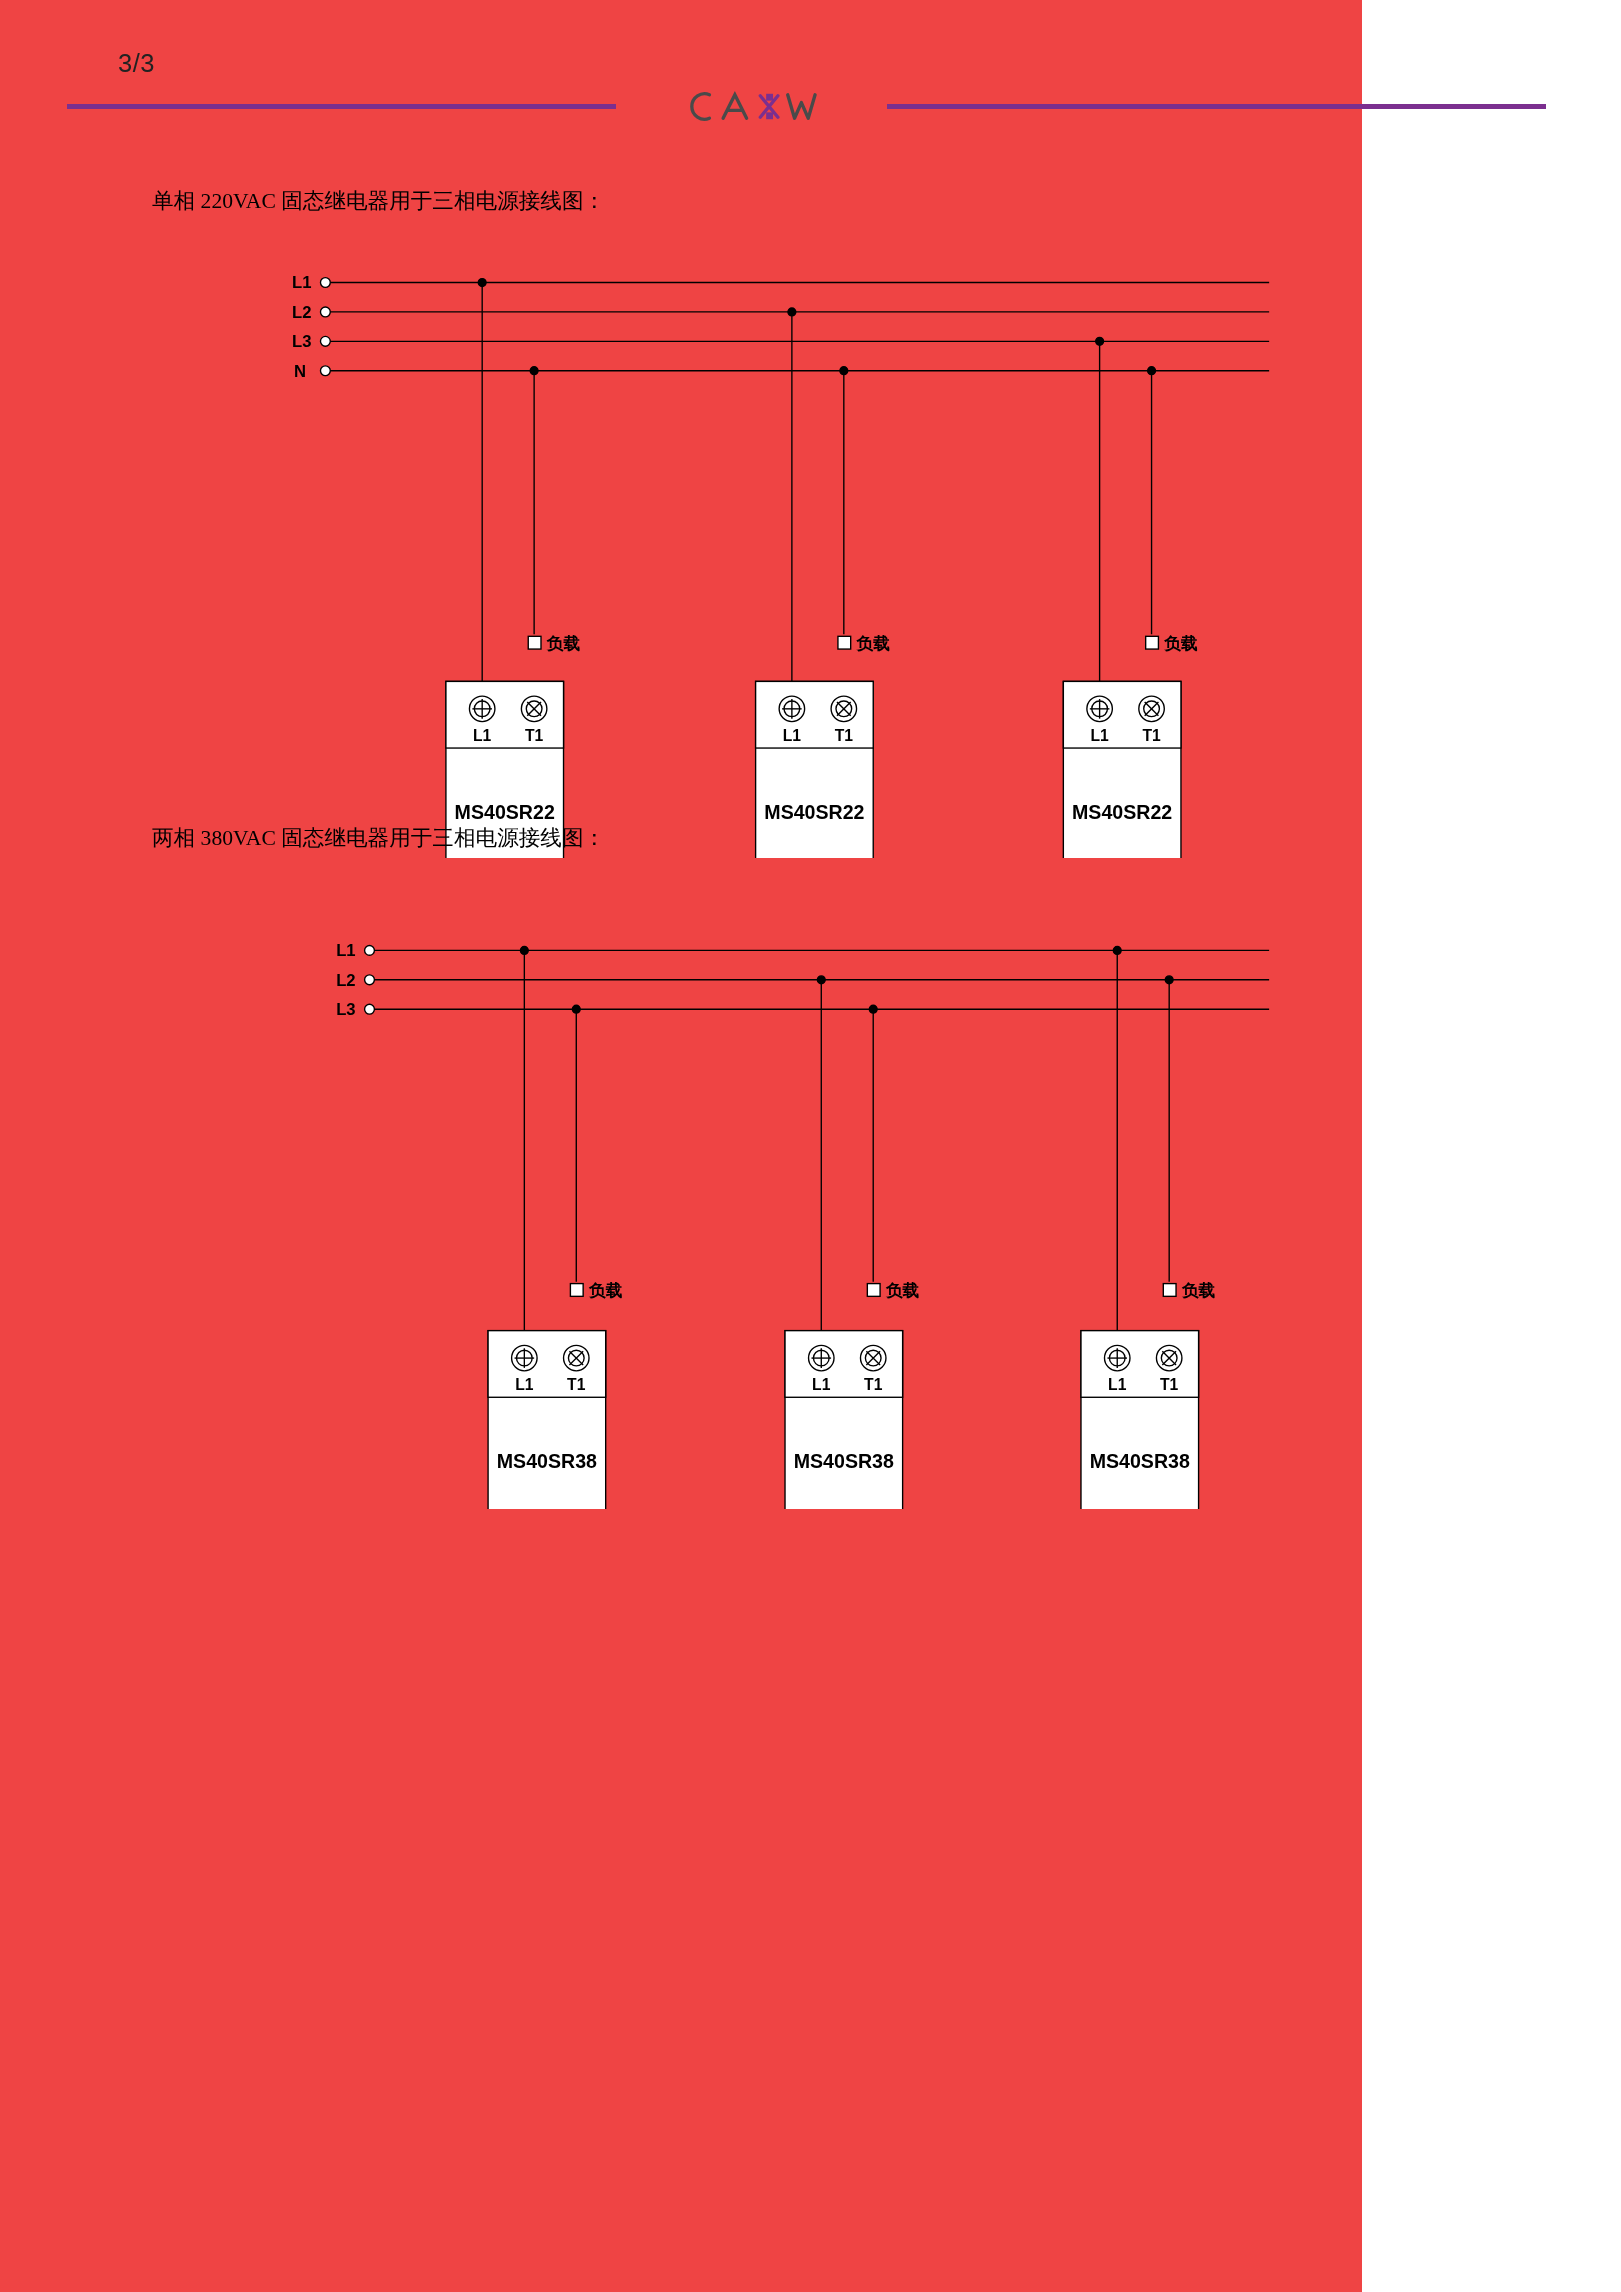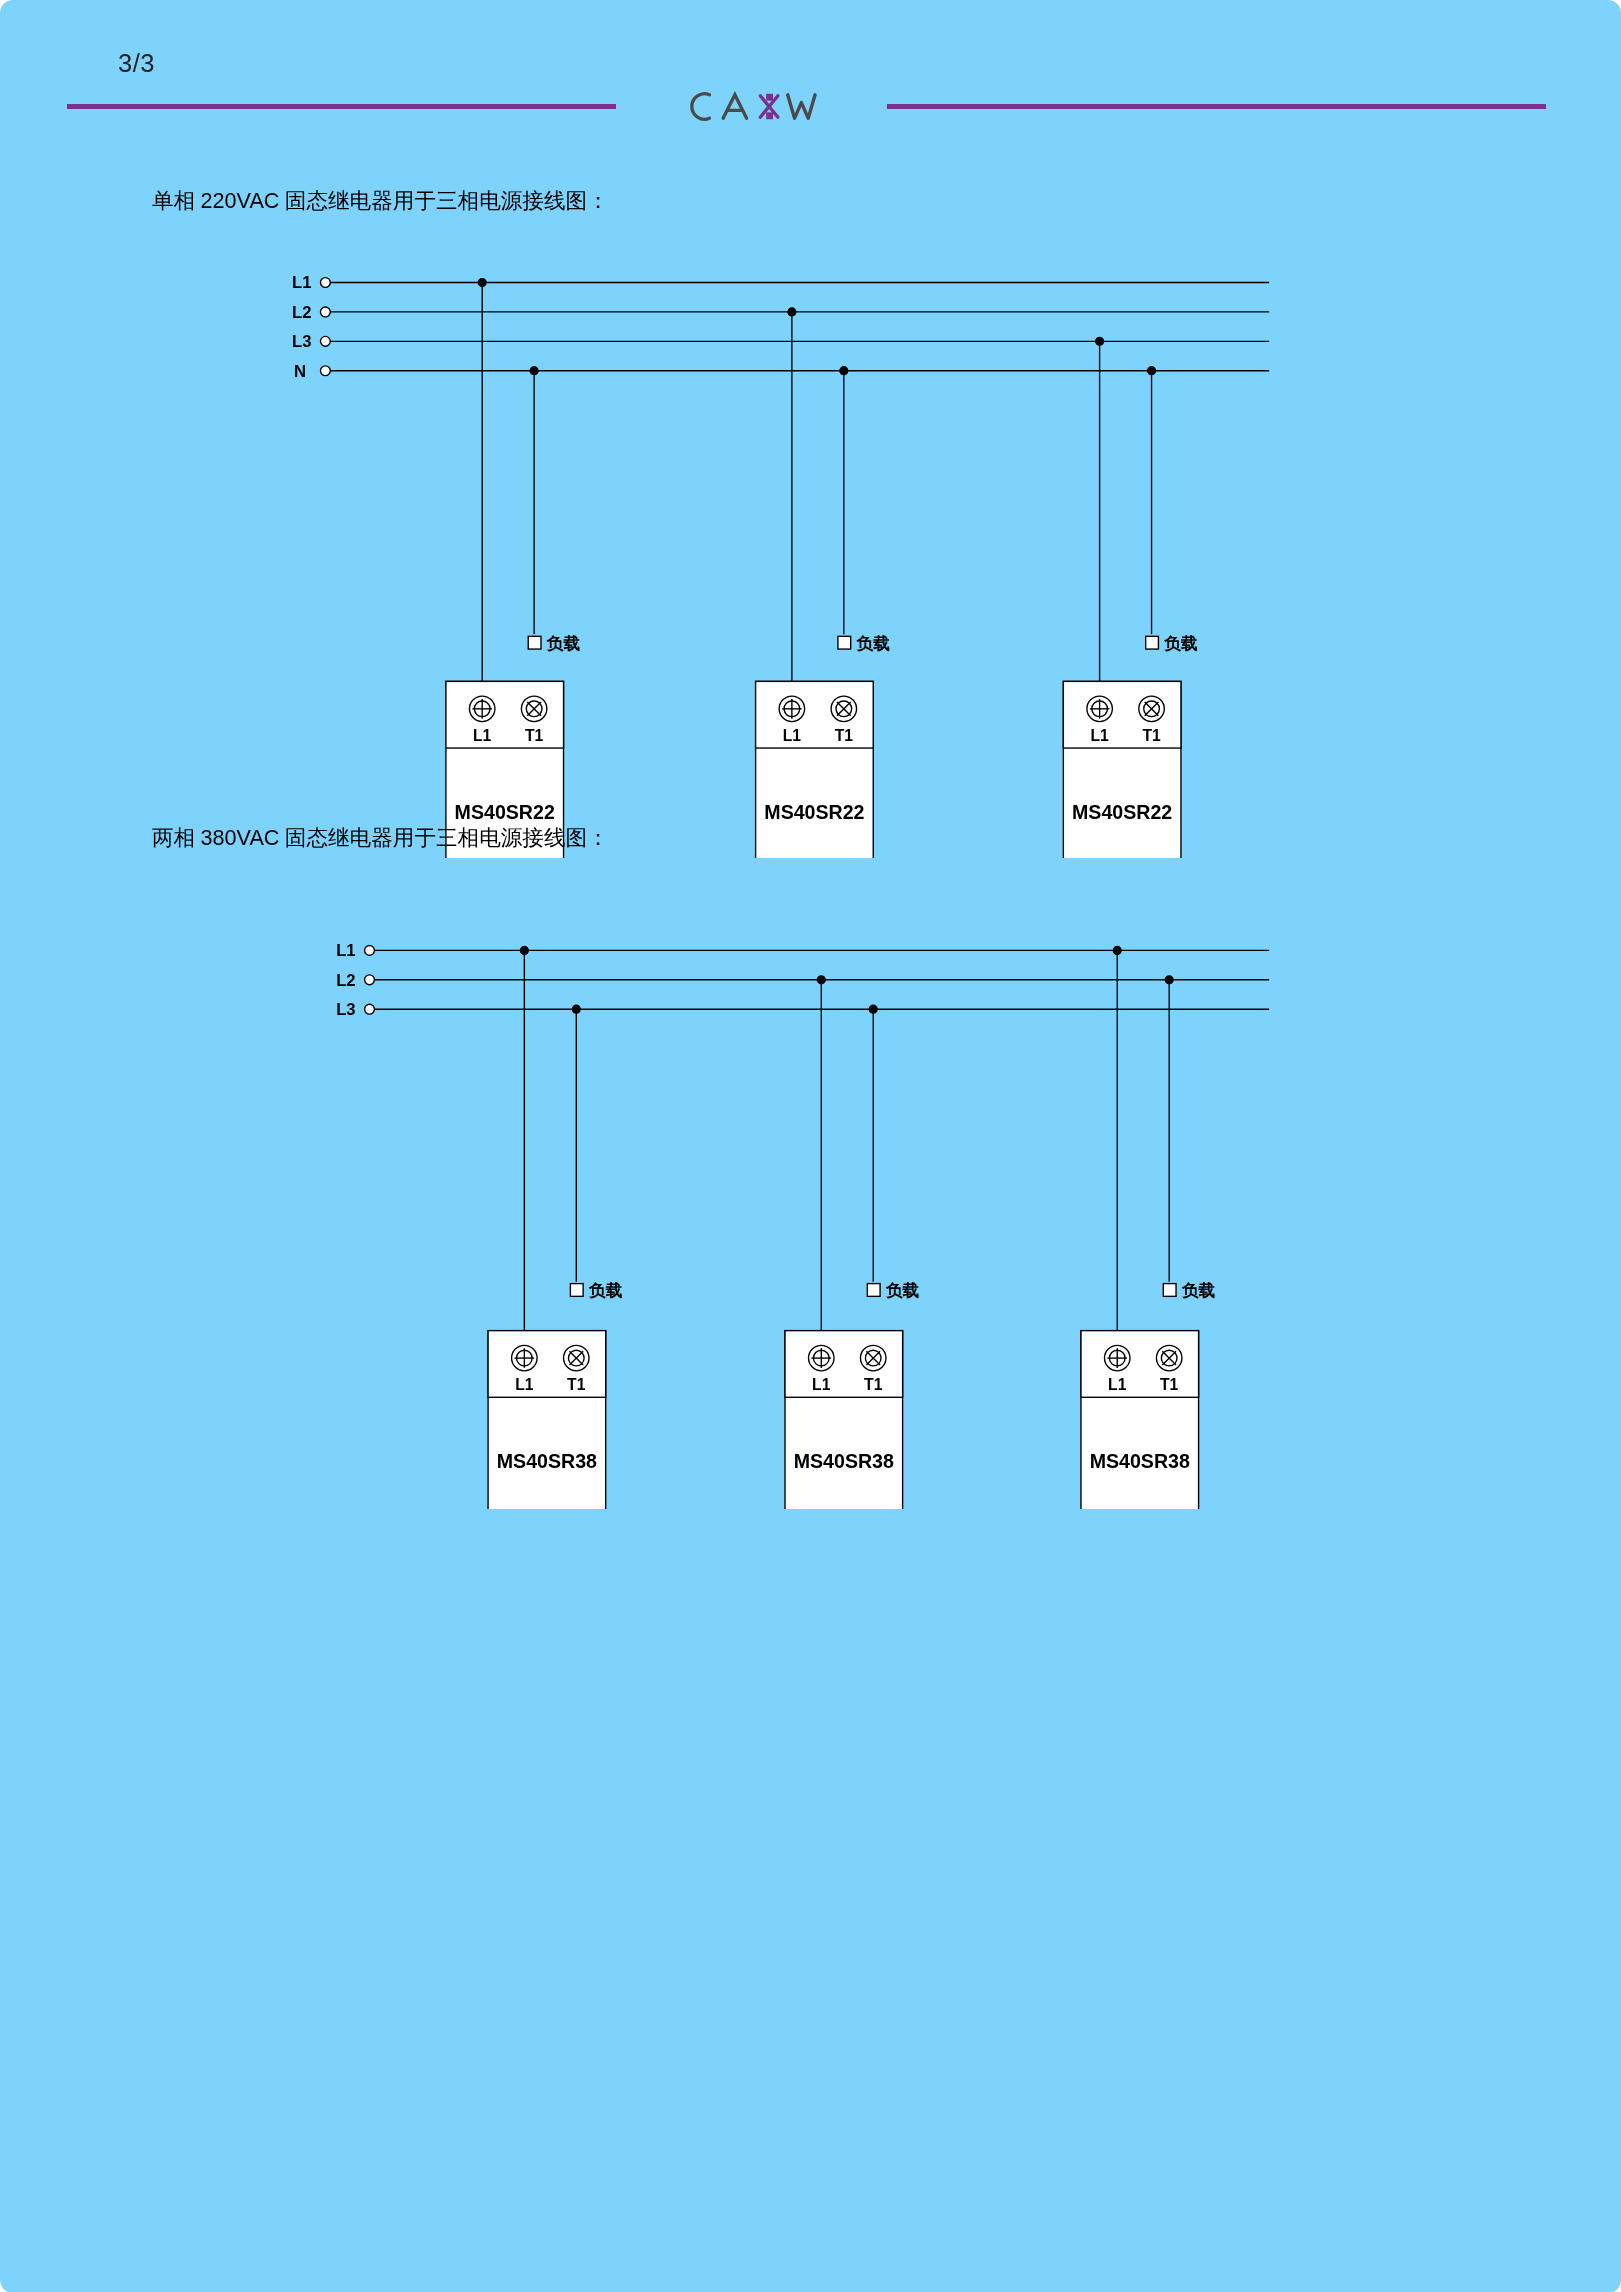--- a/index.html
+++ b/index.html
@@ -10,24 +10,23 @@
   body {
     width: 1621px;
     height: 2293px;
     font-family: "Liberation Sans", sans-serif;
     color: #000;
     position: relative;
     overflow: hidden;
   }
   .page {
     position: relative;
-    width: 1621px;
+    width: 1362px;
     height: 2293px;
-    background: #7dd3fc;
-    border-radius: 13px;
+    background: #ef4444;
   }
 
   
   .page-number {
     position: absolute;
     left: 118px;
     top: 49px;
     font-size: 25.5px;
     color: #222;
     letter-spacing: 0.5px;
@@ -60,21 +59,21 @@
   .logo svg { display:block; }
 
   
   .caption {
     position: absolute;
     font-size: 21.6px;
     color: #000;
     font-family: "Liberation Serif", serif;
     white-space: nowrap;
   }
-  .caption .latin { font-family: Liberation Sans, sans-serif; }
+  .caption .latin { font-family: Liberation Serif, serif; }
 
   
   .diagram {
     position: absolute;
     left: 0;
     width: 1621px;
   }
   .diagram svg { display:block; }
 </style>
 </head>

